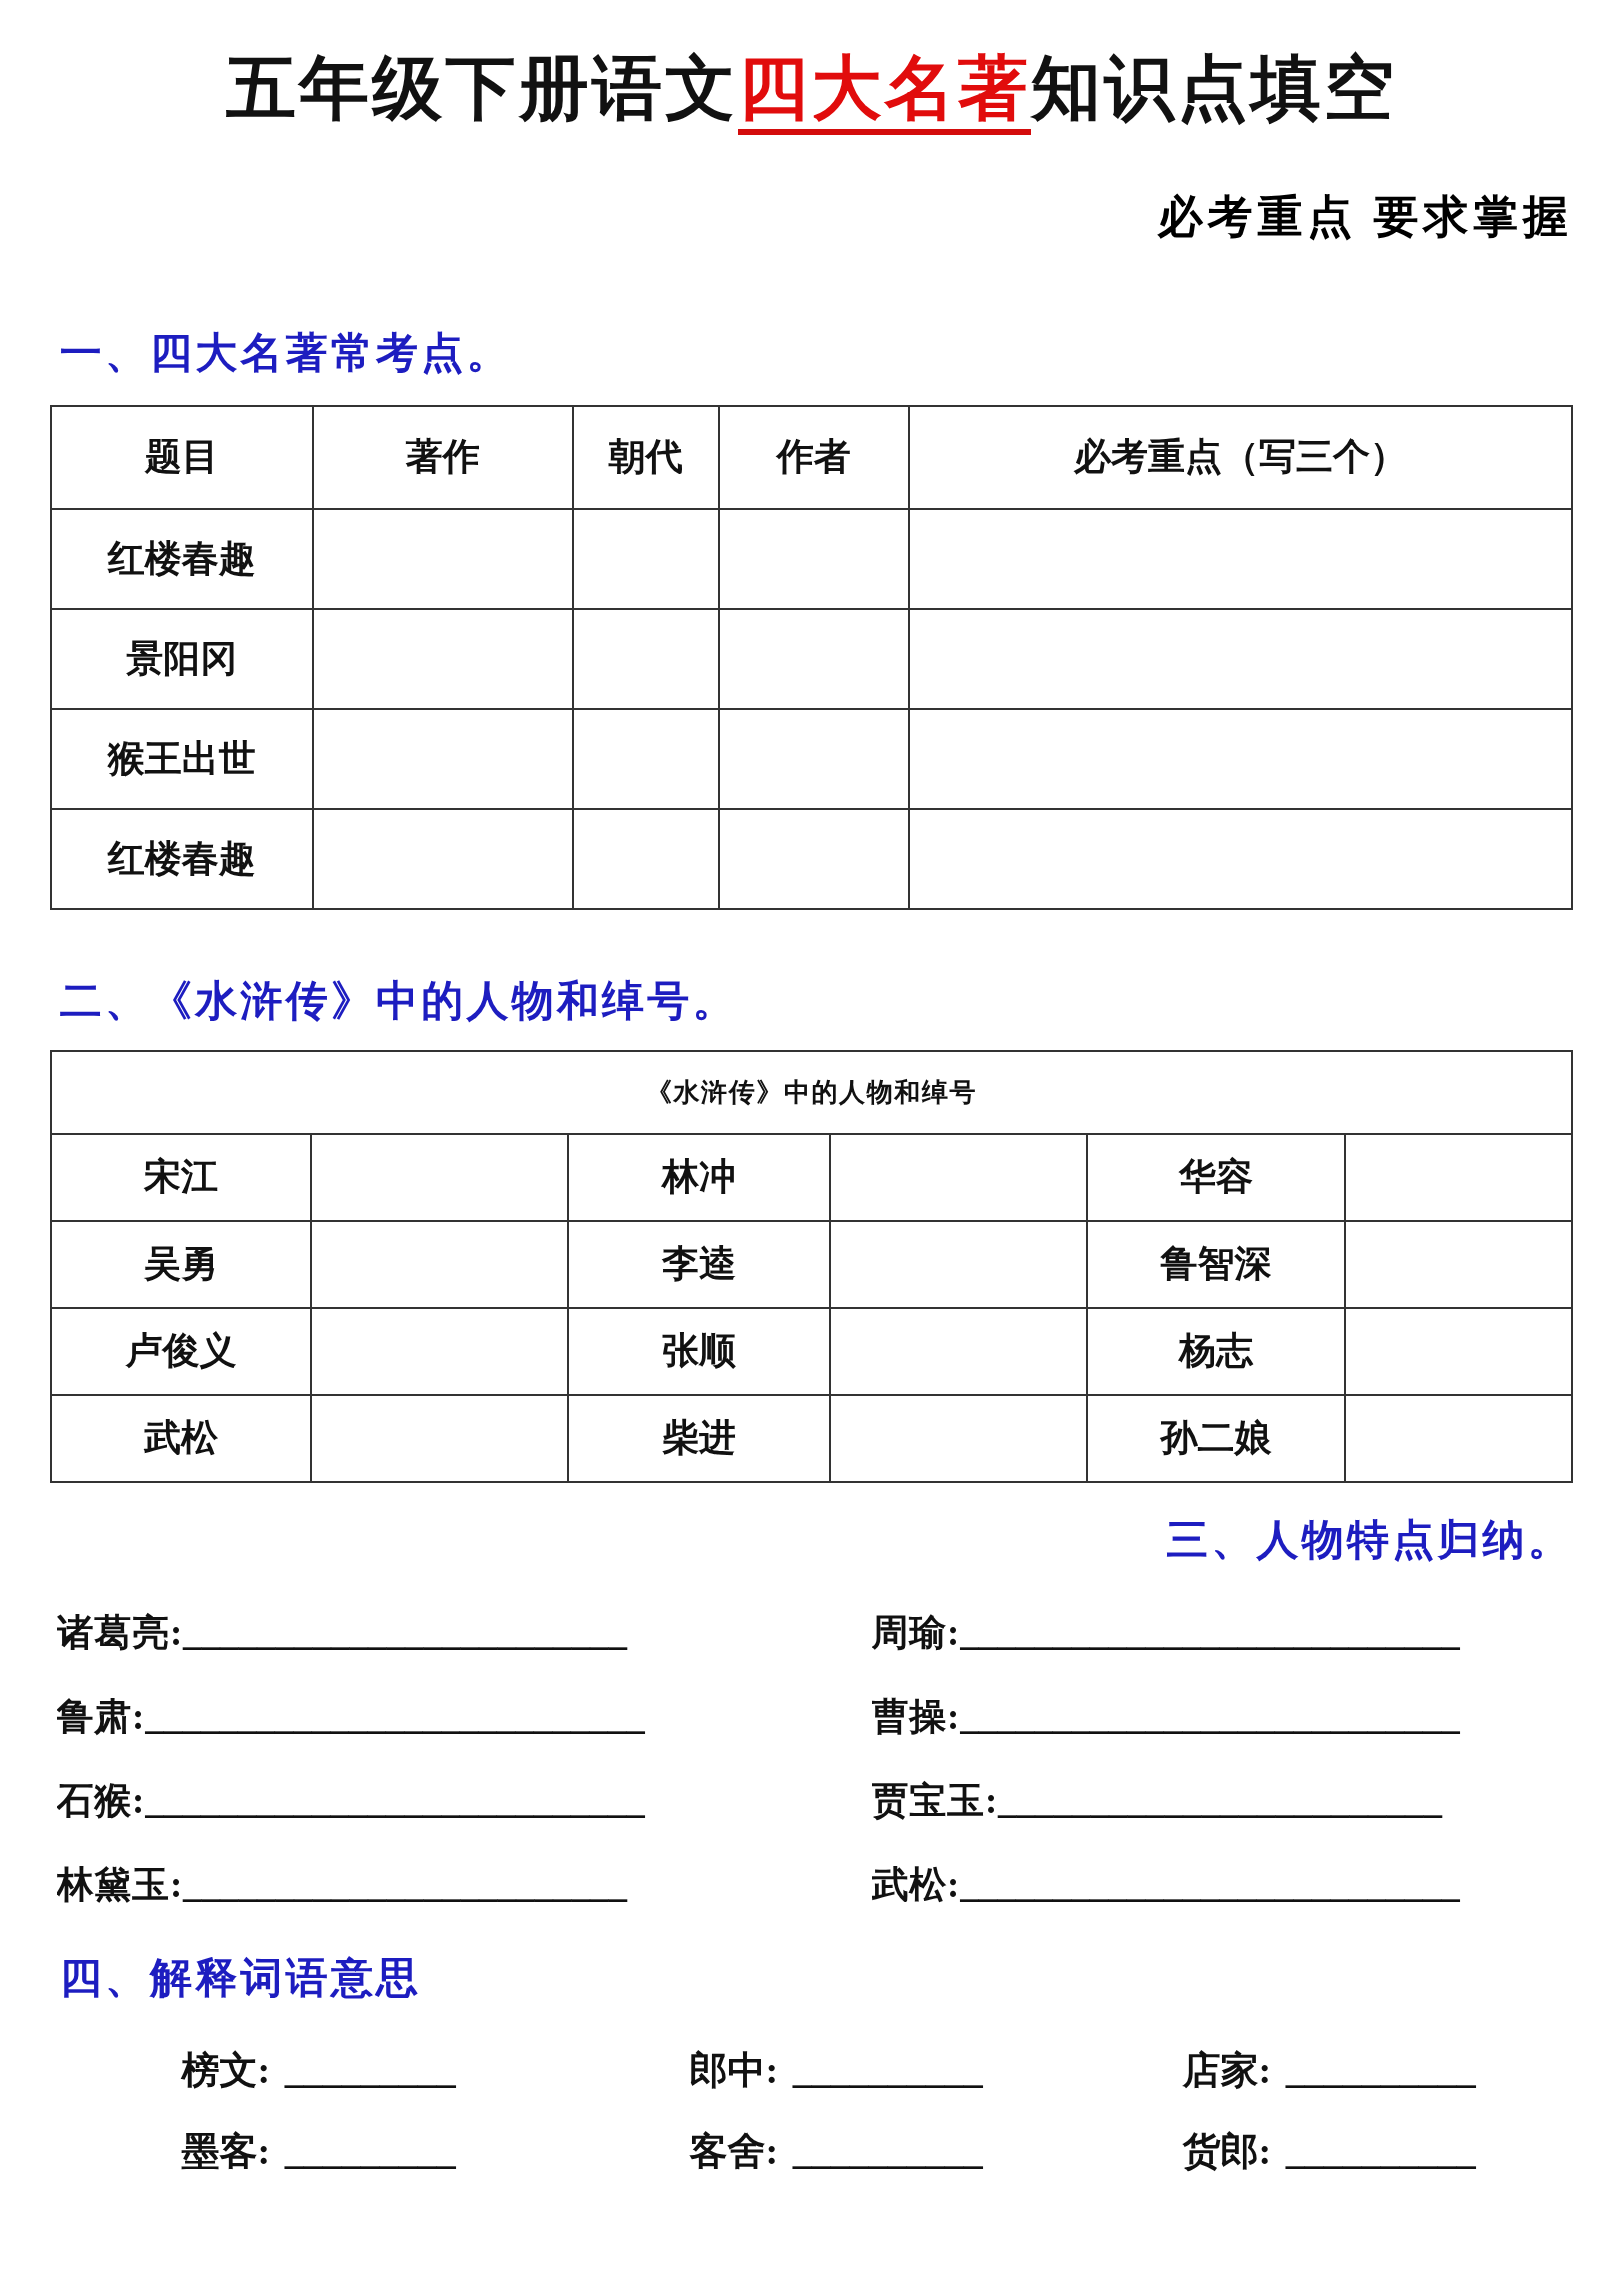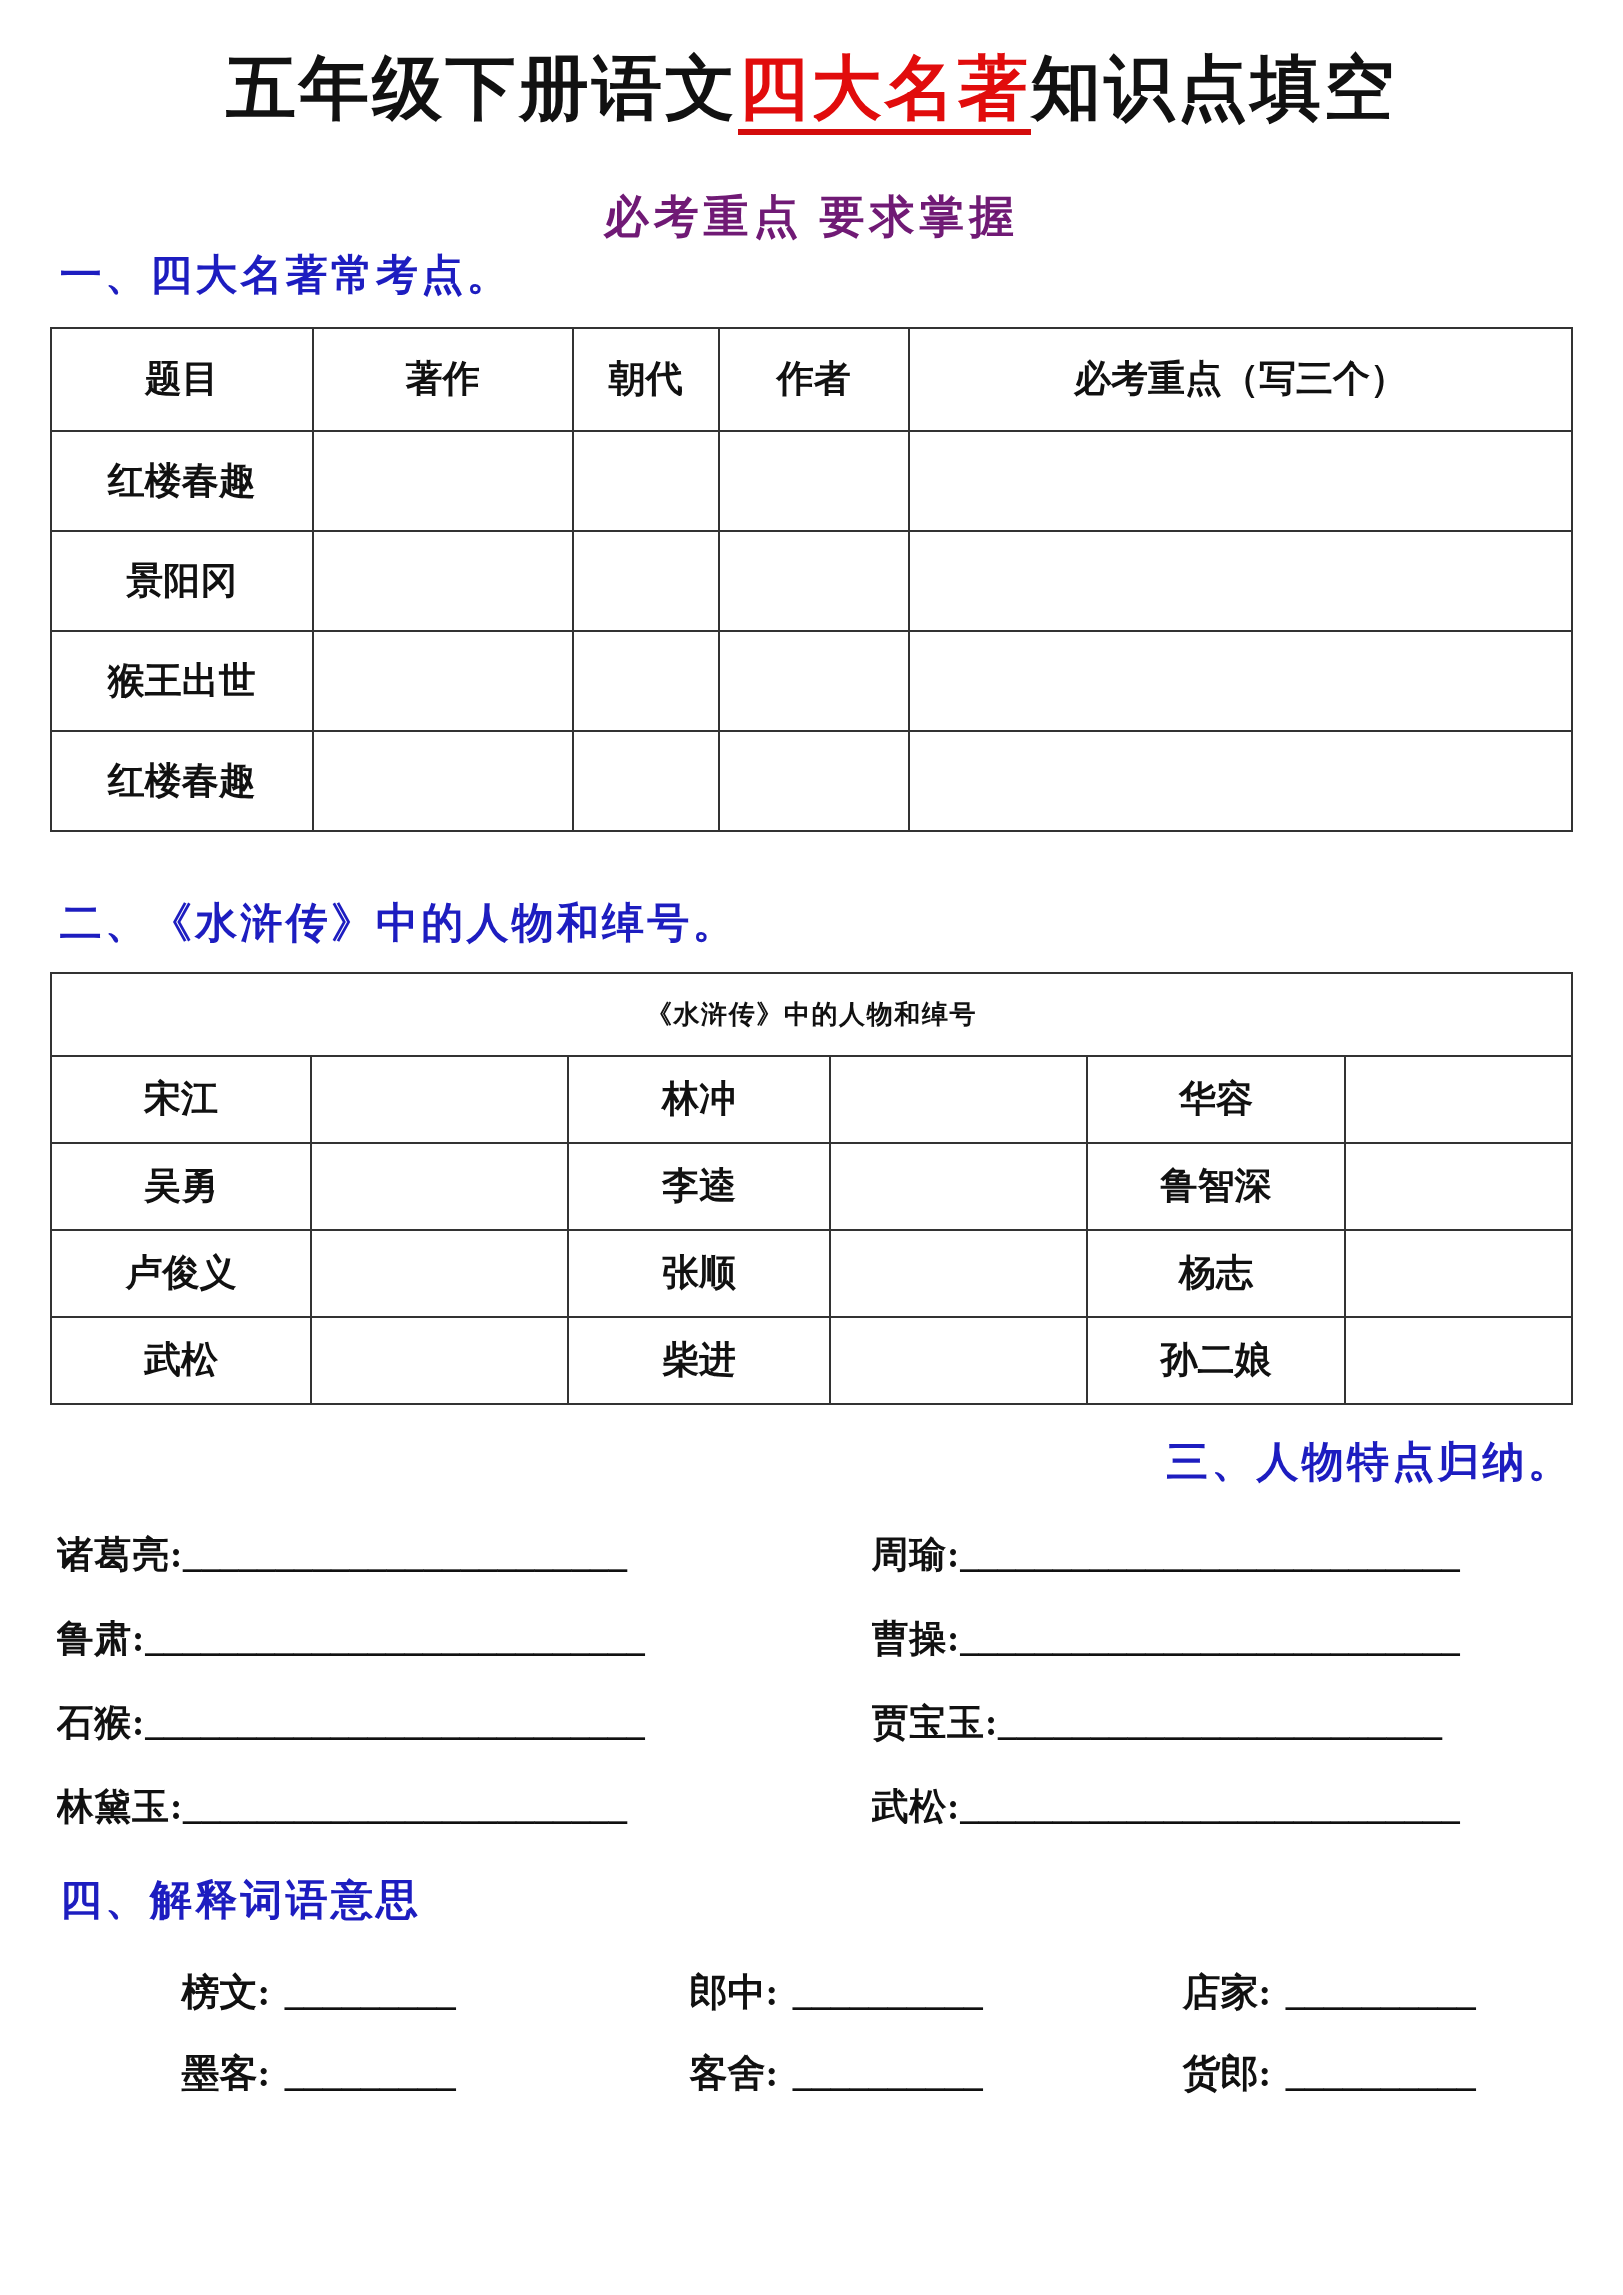--- a/index.html
+++ b/index.html
@@ -25,38 +25,38 @@
     line-height:1.35;
     white-space:nowrap;
   }
   .title .hl{
     color:#e10c0c;
     border-bottom:6.5px solid #d40c0c;
     padding-bottom:1.6px;
   }
   .subtitle{
     margin-top:50px;
-    text-align:center;
+    text-align:right;
     font-size:45px;
     font-weight:bold;
-    color:#701a75;
+    color:#000000;
     letter-spacing:4.9px;
   }
 
   
   .section-heading{
     font-size:42px;
     font-weight:bold;
     color:#1d1dc0;
     letter-spacing:3.2px;
     margin:0;
     padding-left:9.7px;
     white-space:nowrap;
   }
-  .sh1{margin-bottom:24px;}
+  .sh1{margin-top:78px;margin-bottom:24px;}
   .sh2{margin-top:63px;margin-bottom:21px;}
   .sh3{margin-top:29px;margin-bottom:23px;text-align:right;}
   .sh4{margin-top:23px;margin-bottom:24px;}
 
   
   table{
     width:100%;
     border-collapse:collapse;
     table-layout:fixed;
   }

